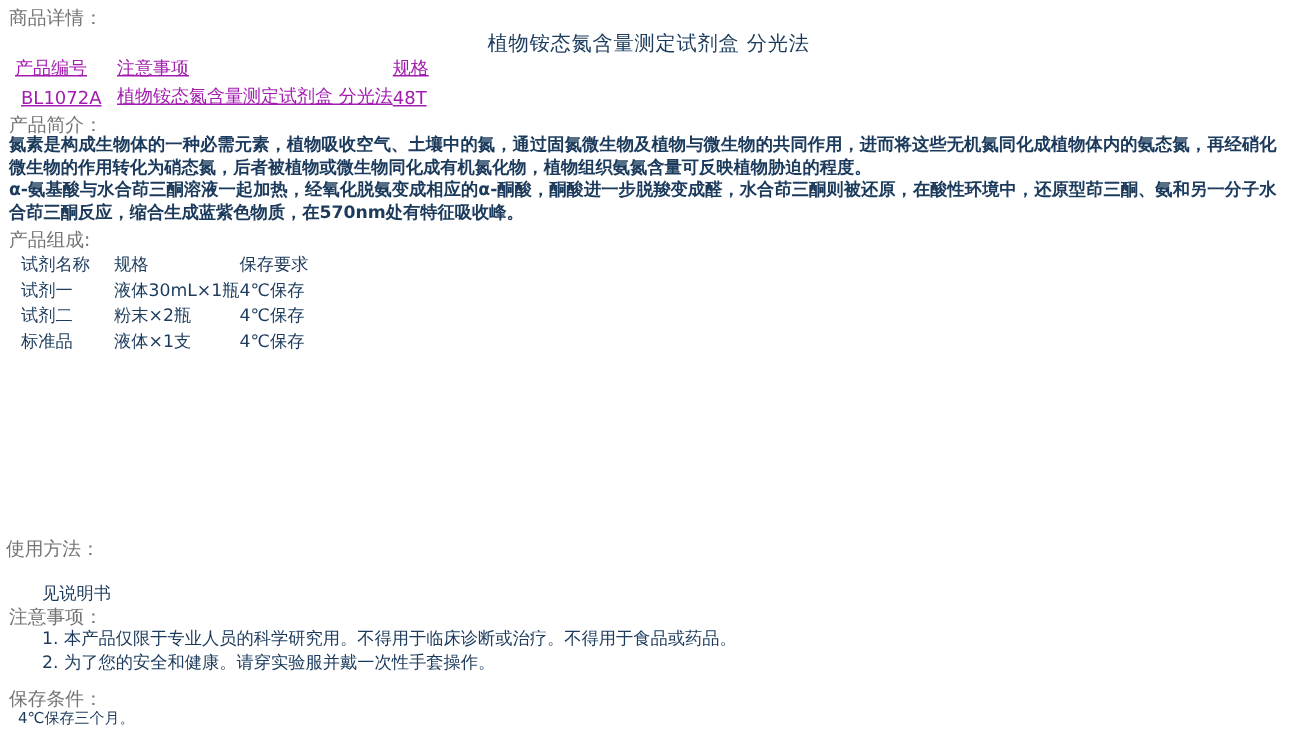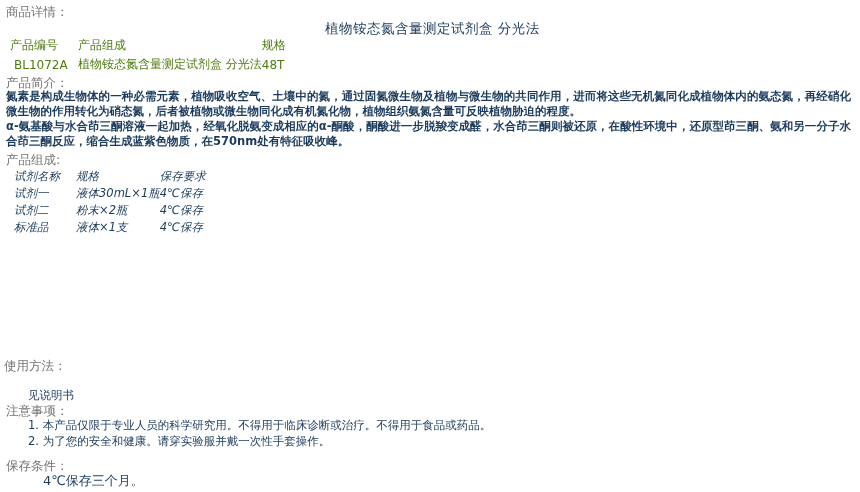--- a/index.html
+++ b/index.html
@@ -41,22 +41,23 @@
     font-size: 13.5px;
     color: #1b3a5c;
     letter-spacing: 0.5px;
   }
 
   
   #spec-table {
     left: 10px;
     top: 36px;
     font-size: 12px;
-    color: #4d7c0f;
+    color: #a21caf;
     border-collapse: collapse;
+    text-decoration: underline;
   }
   #spec-table td, #spec-table th {
     padding: 1px 0;
     text-align: left;
     font-weight: normal;
     white-space: nowrap;
   }
   #spec-table .c1 { width: 58px; }
   #spec-table .c2 { width: 170px; padding-left: 6px;}
   #spec-table .c3 { width: 60px; }
@@ -82,21 +83,20 @@
     top: 168px;
     font-size: 11.5px;
     border-collapse: collapse;
     color: #1b3a5c;
   }
   #compose-table td, #compose-table th {
     padding: 1px 0;
     font-weight: normal;
     text-align: left;
     white-space: nowrap;
-    font-style: italic;
   }
   #compose-table .k1 { width: 62px; padding-left: 4px;}
   #compose-table .k2 { width: 80px; }
   #compose-table .k3 { width: 80px; }
 
   
   #usage-heading { left: 4px; top: 358px; }
   #usage-body { left: 28px; top: 388px; font-size: 11.5px; text-align: center; }
 
   
@@ -108,36 +108,36 @@
     padding: 0;
     list-style: none;
     font-size: 11.5px;
     line-height: 16px;
     color: #1b3a5c;
   }
   #notice-list li { padding-left: 22px; }
 
   
   #storage-heading { left: 6px; top: 458px; }
-  #storage-body { left: 43px; top: 472px; font-size: 13px; }
+  #storage-body { left: 12px; top: 472px; font-size: 10px; }
 </style>
 </head>
 <body>
 
 <div class="page">
 
   <div class="abs sec-title" id="detail-heading">商品详情：</div>
 
   <div class="abs" id="product-title">植物铵态氮含量测定试剂盒    分光法</div>
 
   <table class="abs" id="spec-table">
     <tbody>
         <tr>
       <th class="c1">产品编号</th>
-      <th class="c2">产品组成</th>
+      <th class="c2">注意事项</th>
       <th class="c3">规格</th>
     </tr>
     <tr>
       <td class="c1 pad">BL1072A</td>
       <td class="c2">植物铵态氮含量测定试剂盒 分光法</td>
       <td class="c3">48T</td>
     </tr>
   </tbody>
     </table>
 

